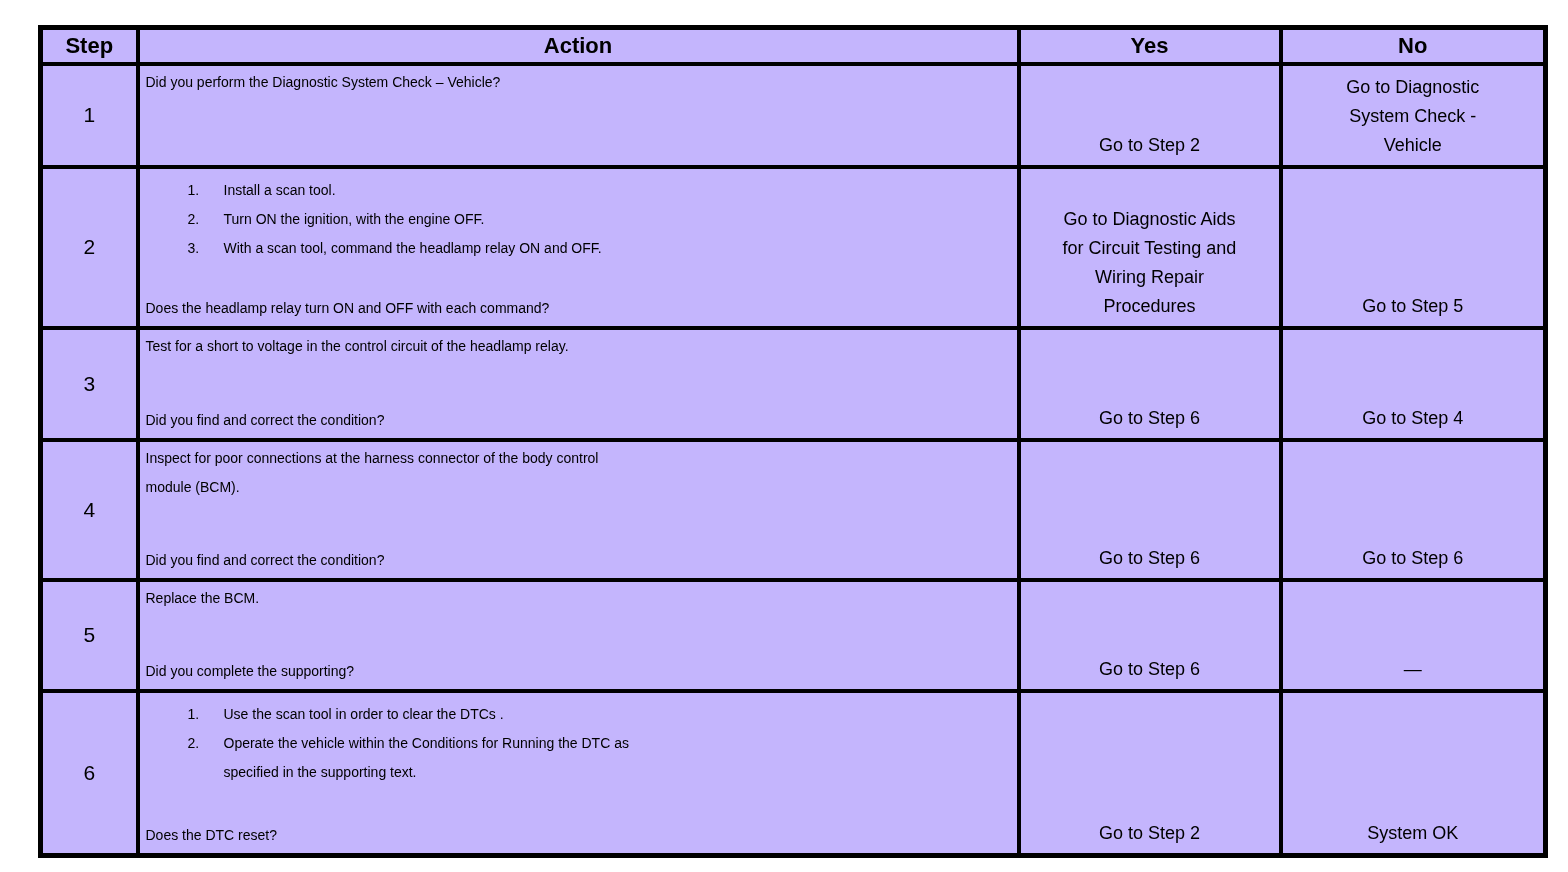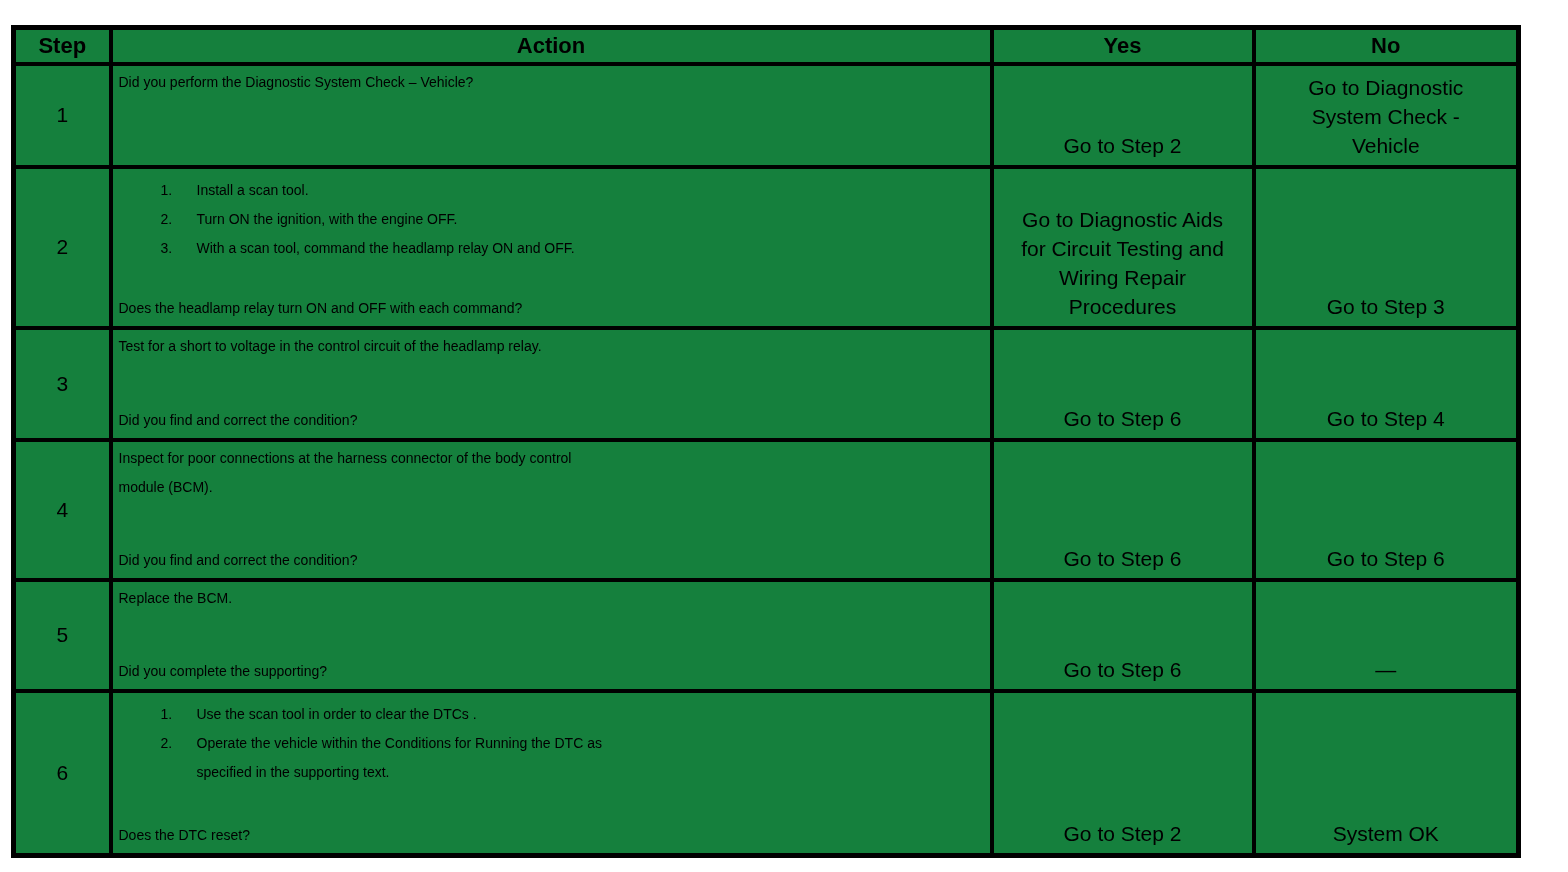--- a/index.html
+++ b/index.html
@@ -14,27 +14,27 @@
   }
   .page {
     position: relative;
     width: 1568px;
     height: 872px;
     background: #ffffff;
     overflow: hidden;
   }
   table.diag {
     position: absolute;
-    left: 11px;
+    left: 38px;
     top: 25px;
     width: 1505px;
     table-layout: fixed;
     border-collapse: collapse;
     border: 5px solid #000;
-    background: #15803d;
+    background: #c4b5fd;
   }
   th, td {
     border: 4px solid #000;
     padding: 0;
   }
   th {
     font-weight: bold;
     font-size: 22px;
     height: 36px;
     text-align: center;
@@ -78,21 +78,21 @@
     flex: 0 0 28px;
     margin-left: 42px;
   }
   .li-text {
     margin-left: 8px;
     white-space: pre-line;
   }
   td.yn {
     vertical-align: bottom;
     text-align: center;
-    font-size: 21px;
+    font-size: 18px;
     line-height: 29px;
     padding: 0 6px 5px 6px;
     white-space: pre-line;
   }
 </style>
 </head>
 <body>
 
 <div class="page">
   <table class="diag">
@@ -137,21 +137,21 @@
             <span class="li-num">3.</span>
             <span class="li-text">With a scan tool, command the headlamp relay ON and OFF.</span>
           </li>
         </ol>
         <div class="question">Does the headlamp relay turn ON and OFF with each command?</div>
       </td>
       <td class="yn">Go to Diagnostic Aids
 for Circuit Testing and
 Wiring Repair
 Procedures</td>
-      <td class="yn">Go to Step 3</td>
+      <td class="yn">Go to Step 5</td>
     </tr>
 
     <tr class="h3">
       <td class="step">3</td>
       <td class="action">
         <div class="intro">Test for a short to voltage in the control circuit of the headlamp relay.</div>
         <div class="question">Did you find and correct the condition?</div>
       </td>
       <td class="yn">Go to Step 6</td>
       <td class="yn">Go to Step 4</td>

